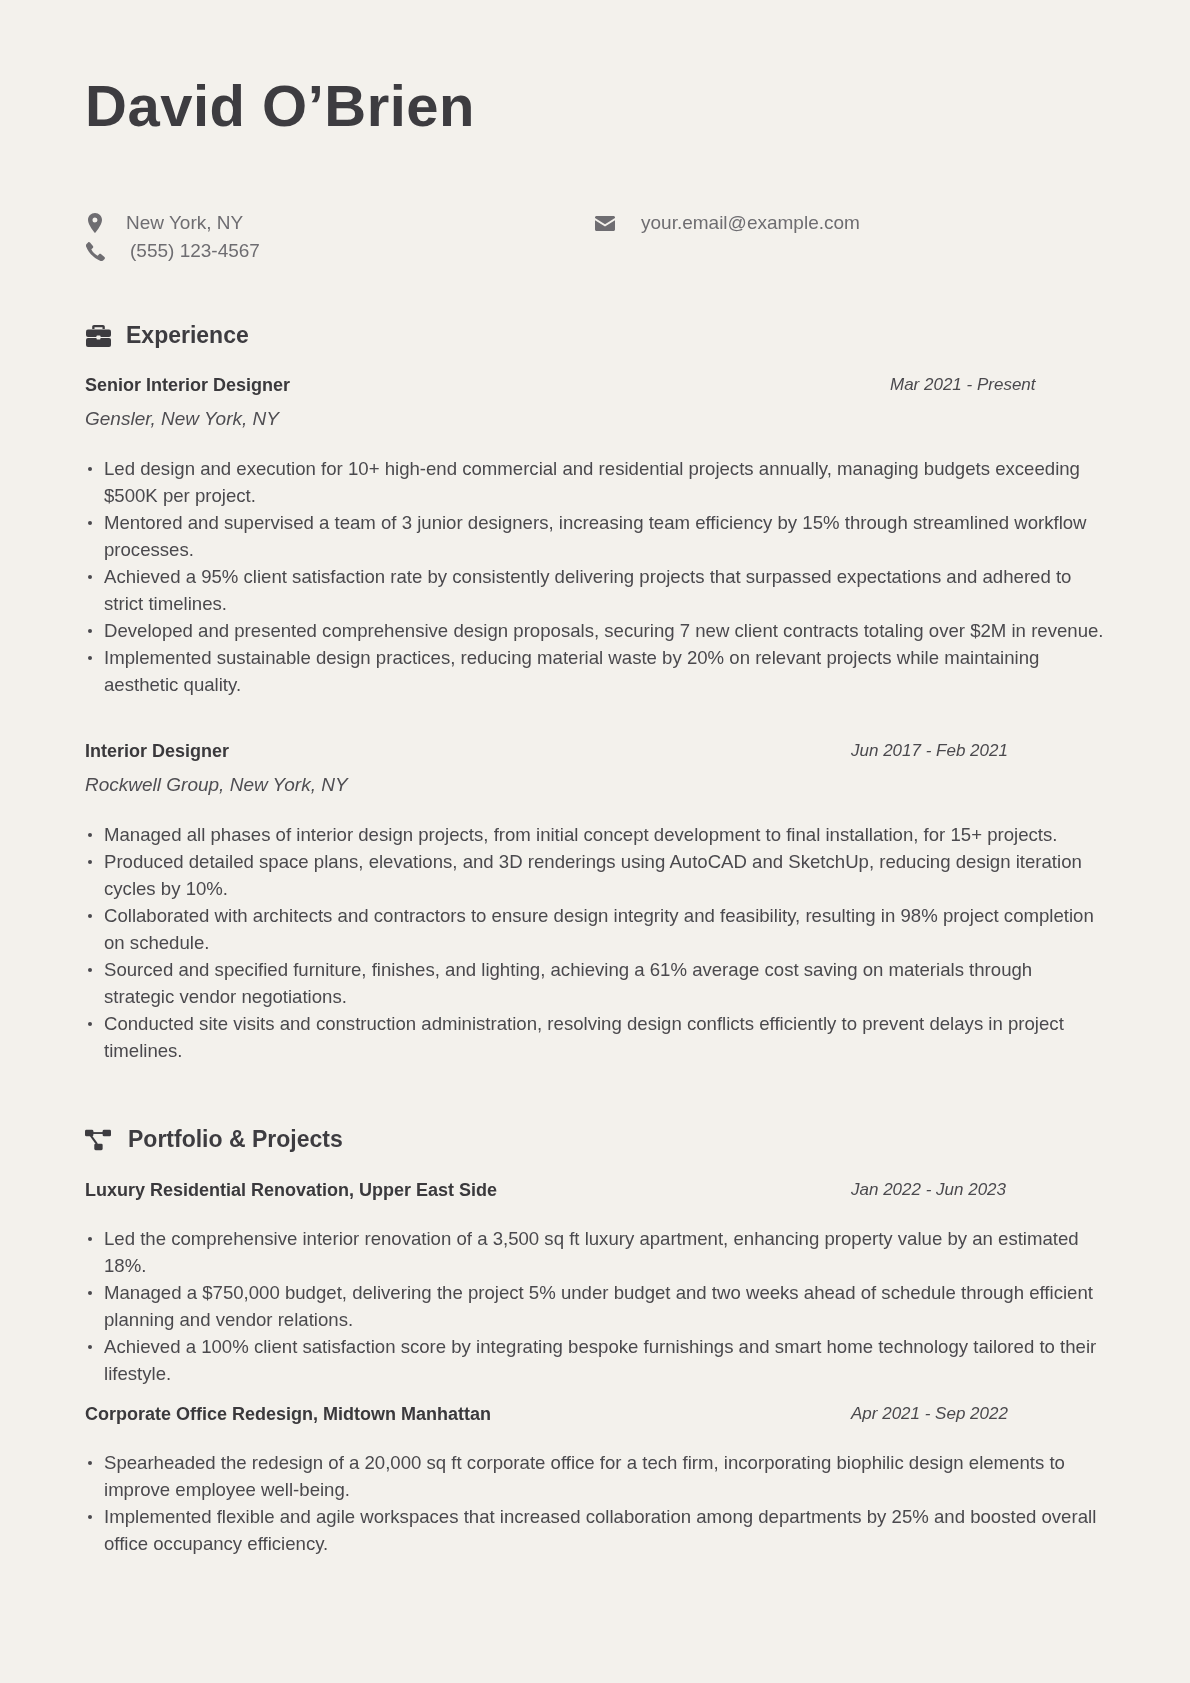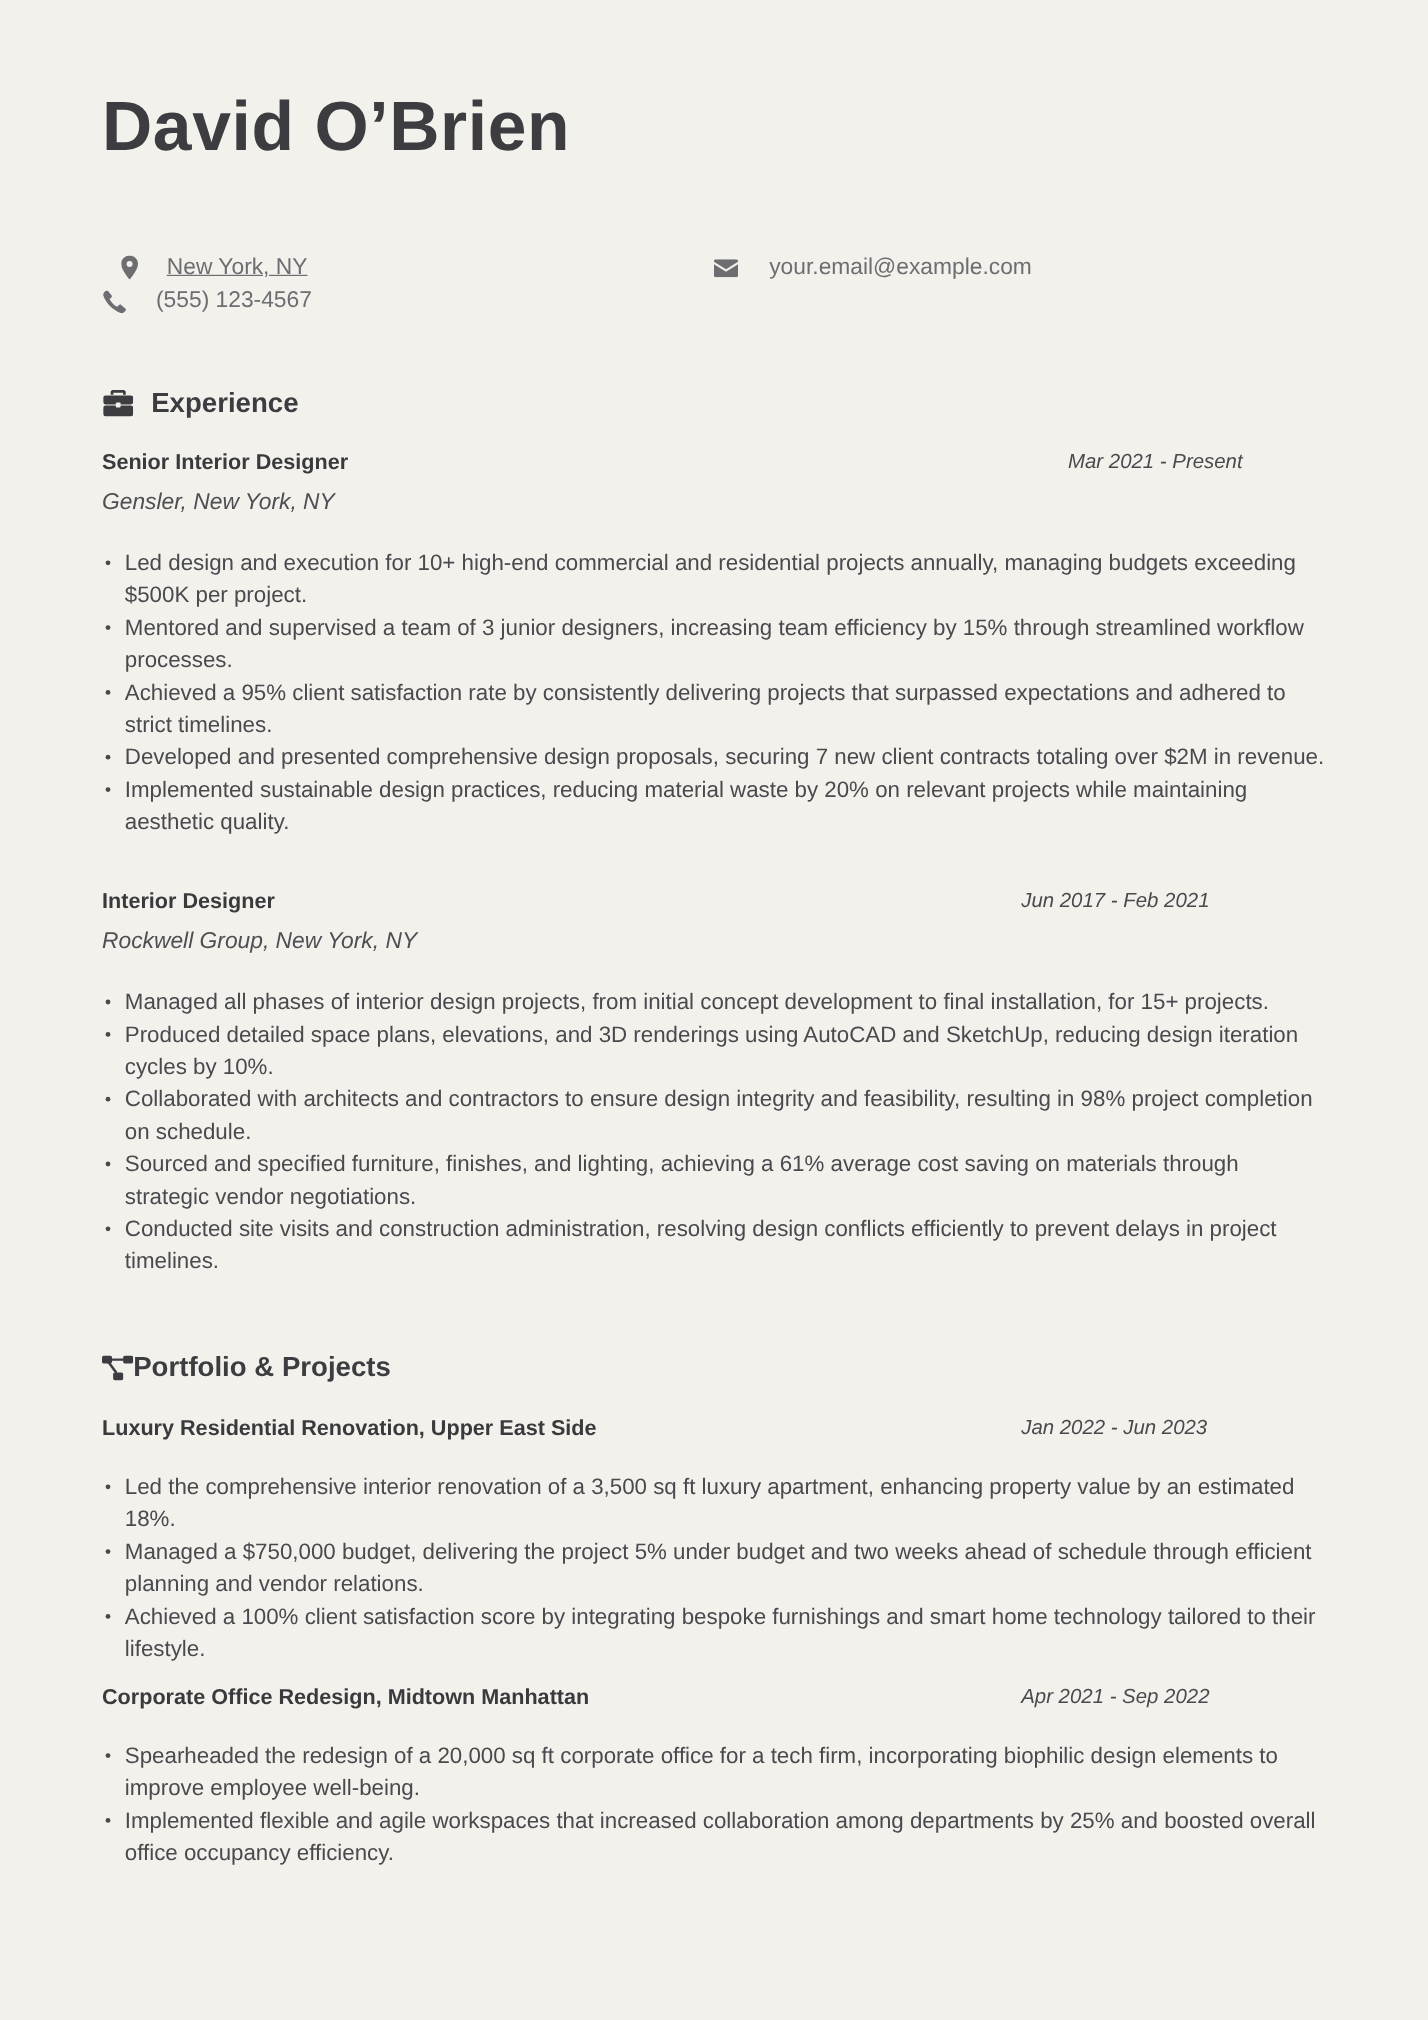--- a/index.html
+++ b/index.html
@@ -38,21 +38,21 @@
       display: flex;
       align-items: center;
     }
     .contact .icon {
       width: 20px;
       height: 20px;
       display: inline-flex;
       align-items: center;
       justify-content: center;
     }
-    .contact-location { left: 13px; top: 212px; text-decoration: underline; }
+    .contact-location { left: 0; top: 212px; }
     .contact-location .label { margin-left: 21px; }
     .contact-phone { left: 0; top: 240px; }
     .contact-phone .label { margin-left: 25px; }
     .contact-email { left: 510px; top: 212px; }
     .contact-email .label { margin-left: 26px; }
 
     .section-heading {
       position: absolute;
       left: 0;
       display: flex;
@@ -65,21 +65,21 @@
     .section-heading .icon {
       width: 26px;
       height: 26px;
       display: inline-flex;
       align-items: center;
       justify-content: center;
     }
     .heading-experience { top: 322px; }
     .heading-experience .title { margin-left: 15px; }
     .heading-portfolio { top: 1126px; }
-    .heading-portfolio .title { }
+    .heading-portfolio .title { margin-left: 17px; }
 
     .entry-title {
       position: absolute;
       left: 0;
       font-size: 18px;
       font-weight: bold;
       color: #3a393c;
       white-space: nowrap;
     }
     .entry-date {

